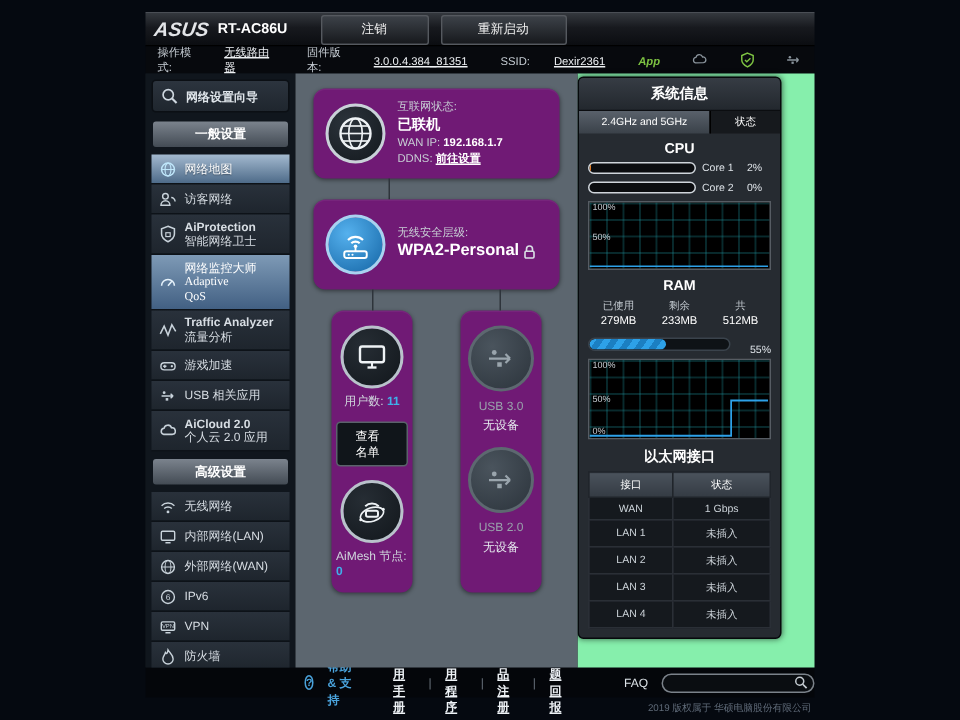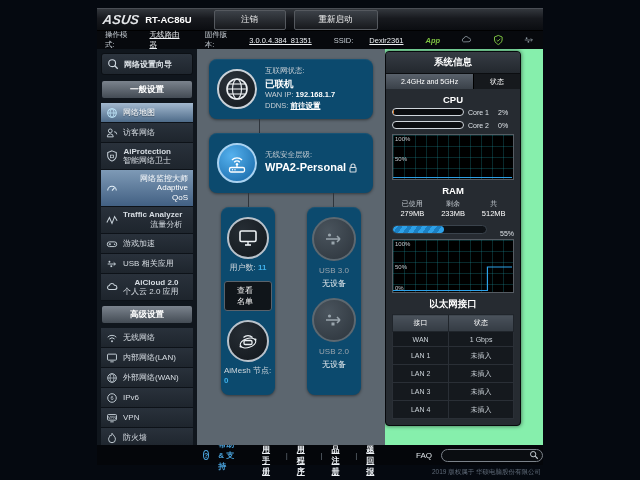--- a/index.html
+++ b/index.html
@@ -30,29 +30,29 @@
   
   .bodyrow { display:flex; height:396px; background:#0c1117; }
 
   
   .side { width:100px; background:#10161d; padding:4px 4px 0 4px; overflow:hidden; }
   .wiz { display:flex; align-items:center; gap:5px; background:linear-gradient(180deg,#2c343e,#1f262e);
          border:1px solid #0b0f14; border-radius:3px; padding:4px 5px; color:#dfe5ea; font-size:8px; font-weight:bold; cursor:pointer; margin-bottom:6px;}
   .shead { background:linear-gradient(180deg,#7b838d,#434b54); border-radius:2px; color:#fff; font-size:8.5px;
            text-align:center; padding:2.5px 0; margin:5px 1px; font-weight:bold; }
   .si { display:flex; align-items:center; gap:5px; padding:3.5px 5px; background:linear-gradient(180deg,#29313b,#1e252d);
-        border-bottom:1px solid #0d1218; color:#d7dde3; font-size:8px; cursor:pointer; line-height:1.2;text-align:right; }
+        border-bottom:1px solid #0d1218; color:#d7dde3; font-size:8px; cursor:pointer; line-height:1.2; }
   .si .two { display:flex; flex-direction:column; }
   .si.sel { background:linear-gradient(180deg,#a3b9cf,#4e6b89); color:#fff; text-shadow:0 1px 1px rgba(0,0,0,.4); }
-  .si.hl  { background:linear-gradient(180deg,#7e9ab6,#426083); color:#fff; }
+  .si.hl  { background:linear-gradient(180deg,#7e9ab6,#426083); color:#fff;font-family:Liberation Serif, serif; }
   .si svg { flex:0 0 auto; }
 
   
   .center { width:188px; background:#5c666f; position:relative; padding-top:10px; }
-  .card { background:#0c4a6e; border-radius:8px; margin:0 12px; box-shadow:0 1px 3px rgba(0,0,0,.45), inset 0 1px 0 rgba(255,255,255,.05); }
+  .card { background:#701a75; border-radius:8px; margin:0 12px; box-shadow:0 1px 3px rgba(0,0,0,.45), inset 0 1px 0 rgba(255,255,255,.05); }
   .c1 { display:flex; align-items:center; gap:8px; padding:8px; height:60px; }
   .bigcirc { width:40px; height:40px; border-radius:50%; background:radial-gradient(circle at 35% 30%,#2b333b,#14191e);
              border:2px solid #c9d1d8; display:flex; align-items:center; justify-content:center; flex:0 0 auto; }
   .bluecirc { background:radial-gradient(circle at 35% 30%,#55b1ee,#1465a5); border:2px solid #a9d2f0; }
   .c1 .txt { font-size:7.5px; color:#c7ced4; line-height:1.45; }
   .c1 .big { font-size:9.5px; color:#fff; font-weight:bold; }
   .c1 .wv { color:#fff; font-weight:bold; }
   .c1 .lnk { color:#fff; font-weight:bold; text-decoration:underline; cursor:pointer; }
   .wpa { font-size:11px; color:#fff; font-weight:bold; display:flex; align-items:center; gap:3px; }
   .conn { width:1px; background:#2e343b; height:14px; }

